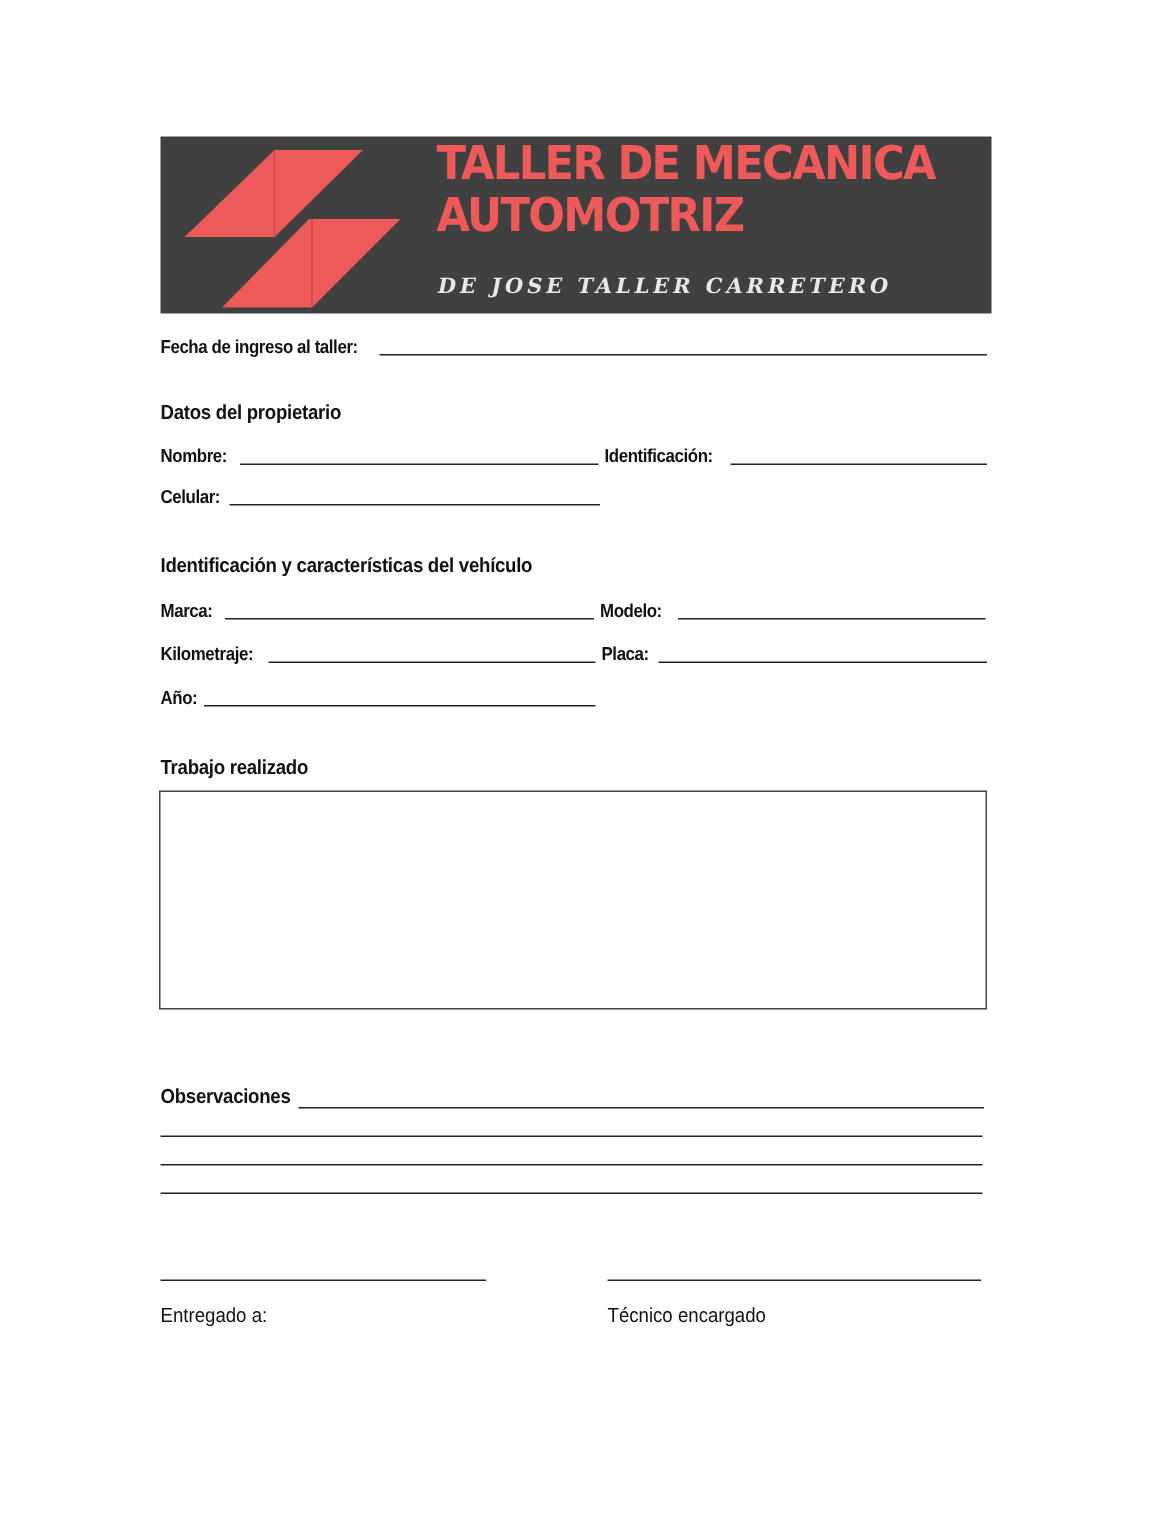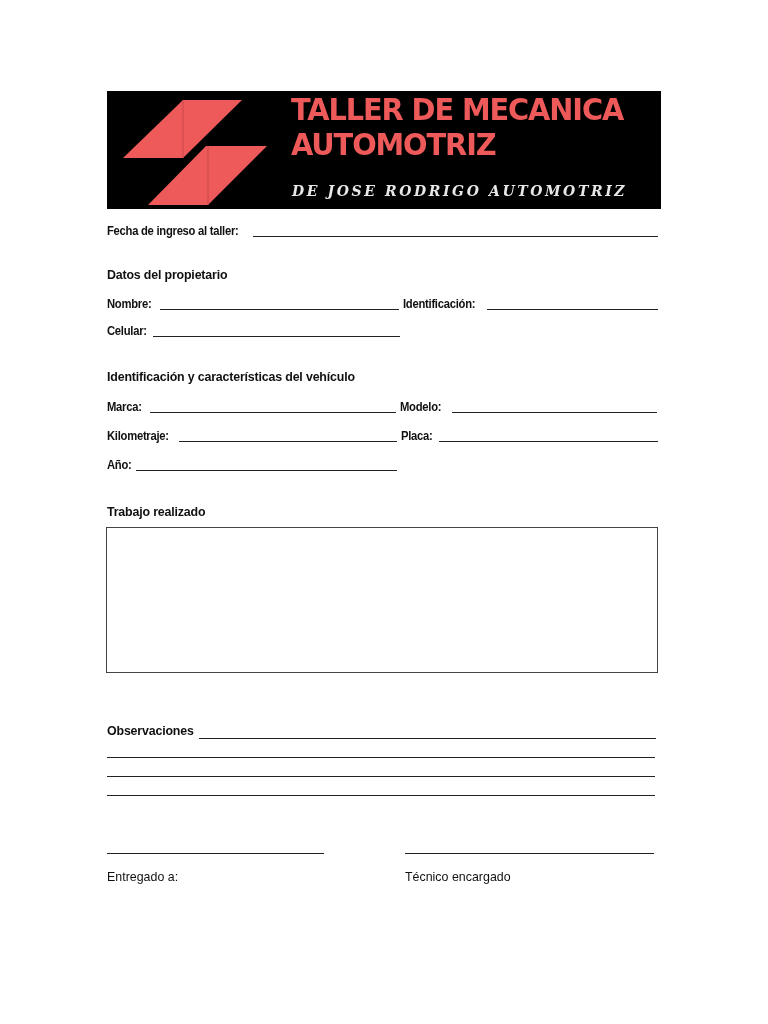--- a/index.html
+++ b/index.html
@@ -1,21 +1,21 @@
 <!DOCTYPE html>
 <html><head>
 <meta charset="utf-8">
 <style>
   html, body { margin: 0; padding: 0; }
   body {
     width: 768px; height: 1024px; background: #ffffff; position: relative; overflow: hidden;
     font-family: "Liberation Sans", sans-serif; color: #111;
   }
   .abs { position: absolute; }
-  .banner { left: 107px; top: 91px; width: 554px; height: 118px; background: #000000; }
+  .banner { left: 107px; top: 91px; width: 554px; height: 118px; background: #404040; }
   .logo { left: 0; top: 0; }
   .title1, .title2 {
     font-family: "DejaVu Sans", sans-serif; font-weight: bold; color: #ee5a5a;
     font-size: 31px; letter-spacing: -1.2px; white-space: nowrap; line-height: 1;
     transform-origin: left top;
   }
   .title1 { left: 184px; top: 3px; transform: scaleX(0.93); }
   .title2 { left: 184px; top: 38px; transform: scaleX(0.93); }
   .subtitle {
     left: 185px; top: 93px; font-family: "DejaVu Serif", serif; font-style: italic; font-weight: bold;
@@ -32,21 +32,21 @@
 
 <div class="abs banner">
   <svg class="abs logo" width="170" height="118" viewBox="0 0 170 118">
     <polygon points="76,9 135,9 76,67 16,67" fill="#ee5a5a"></polygon>
     <line x1="76" y1="9" x2="76" y2="67" stroke="#c94848" stroke-width="1"></line>
     <polygon points="99,55 160,55 101,114 41,114" fill="#ee5a5a"></polygon>
     <line x1="101" y1="55" x2="101" y2="114" stroke="#c94848" stroke-width="1"></line>
   </svg>
   <div class="abs title1">TALLER DE MECANICA</div>
   <div class="abs title2">AUTOMOTRIZ</div>
-  <div class="abs subtitle">DE JOSE RODRIGO AUTOMOTRIZ</div>
+  <div class="abs subtitle">DE JOSE TALLER CARRETERO</div>
 </div>
 
 <div class="abs lbl" style="left:107px; top:225px;">Fecha de ingreso al taller:</div>
 <div class="abs line" style="left:253px; top:236px; width:405px;"></div>
 
 <div class="abs head" style="left:107px; top:268px;">Datos del propietario</div>
 
 <div class="abs lbl" style="left:107px; top:298px;">Nombre:</div>
 <div class="abs line" style="left:160px; top:309px; width:239px;"></div>
 <div class="abs lbl" style="left:403px; top:298px;">Identificación:</div>

